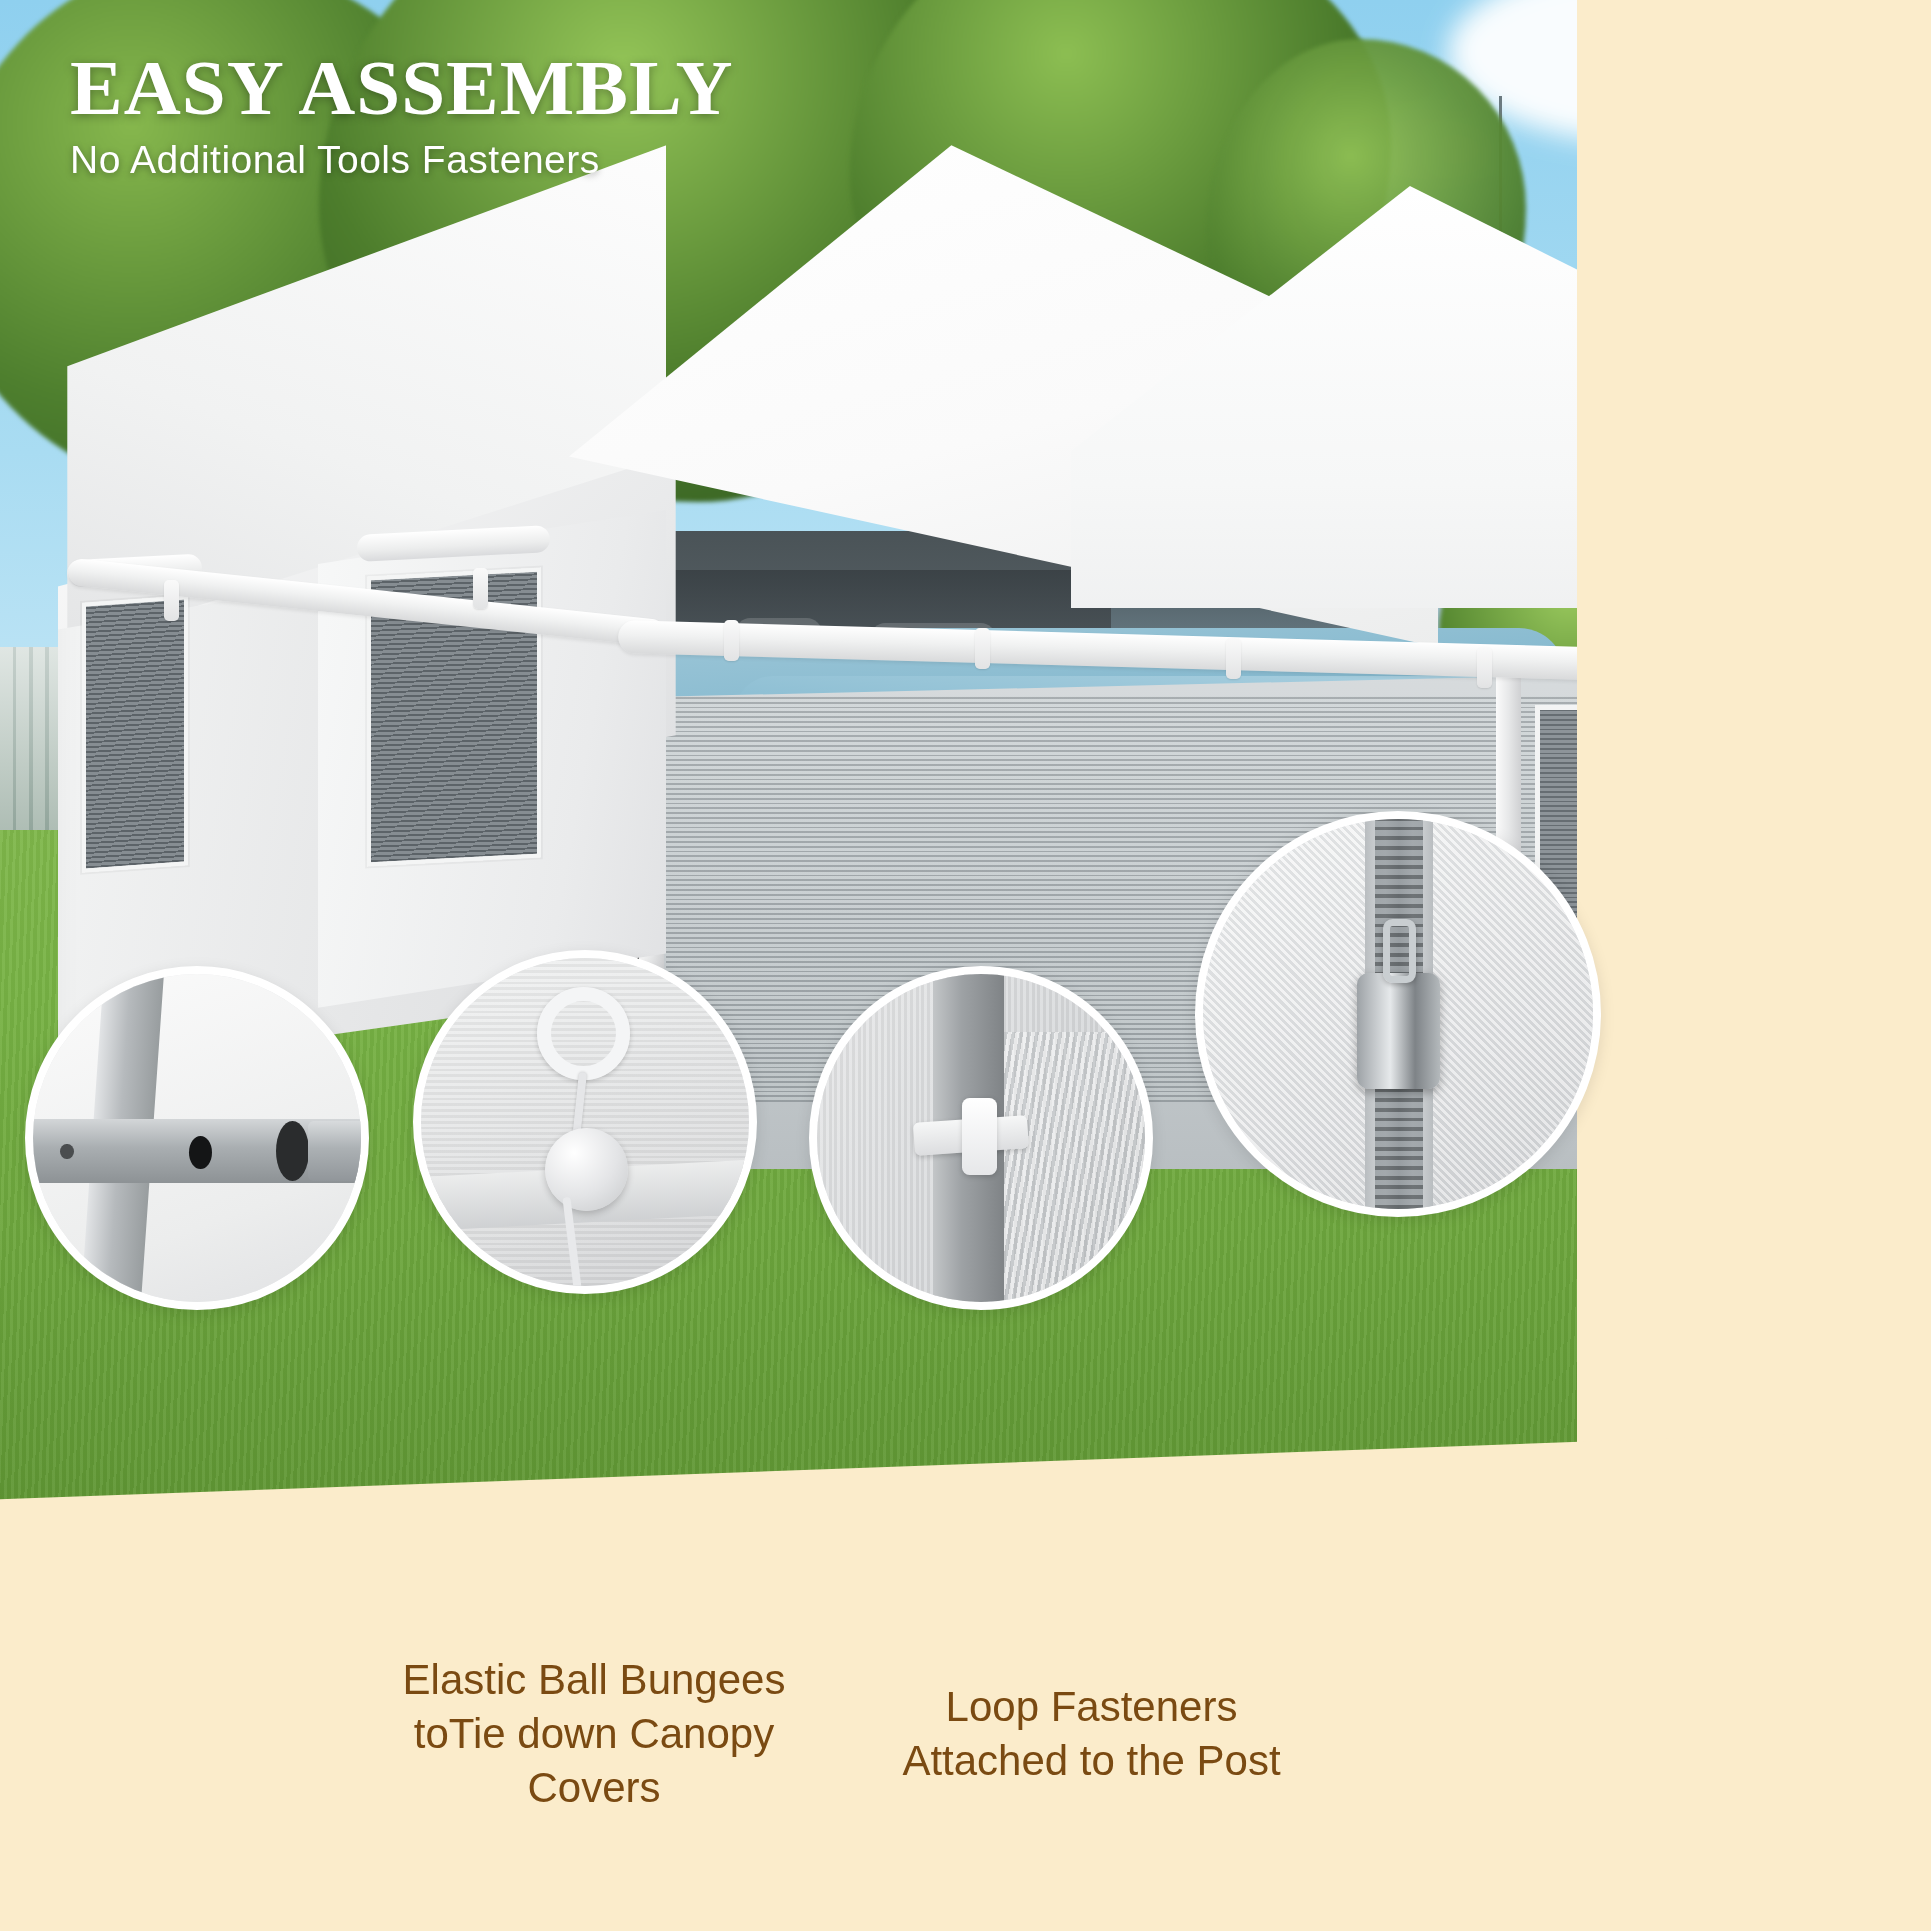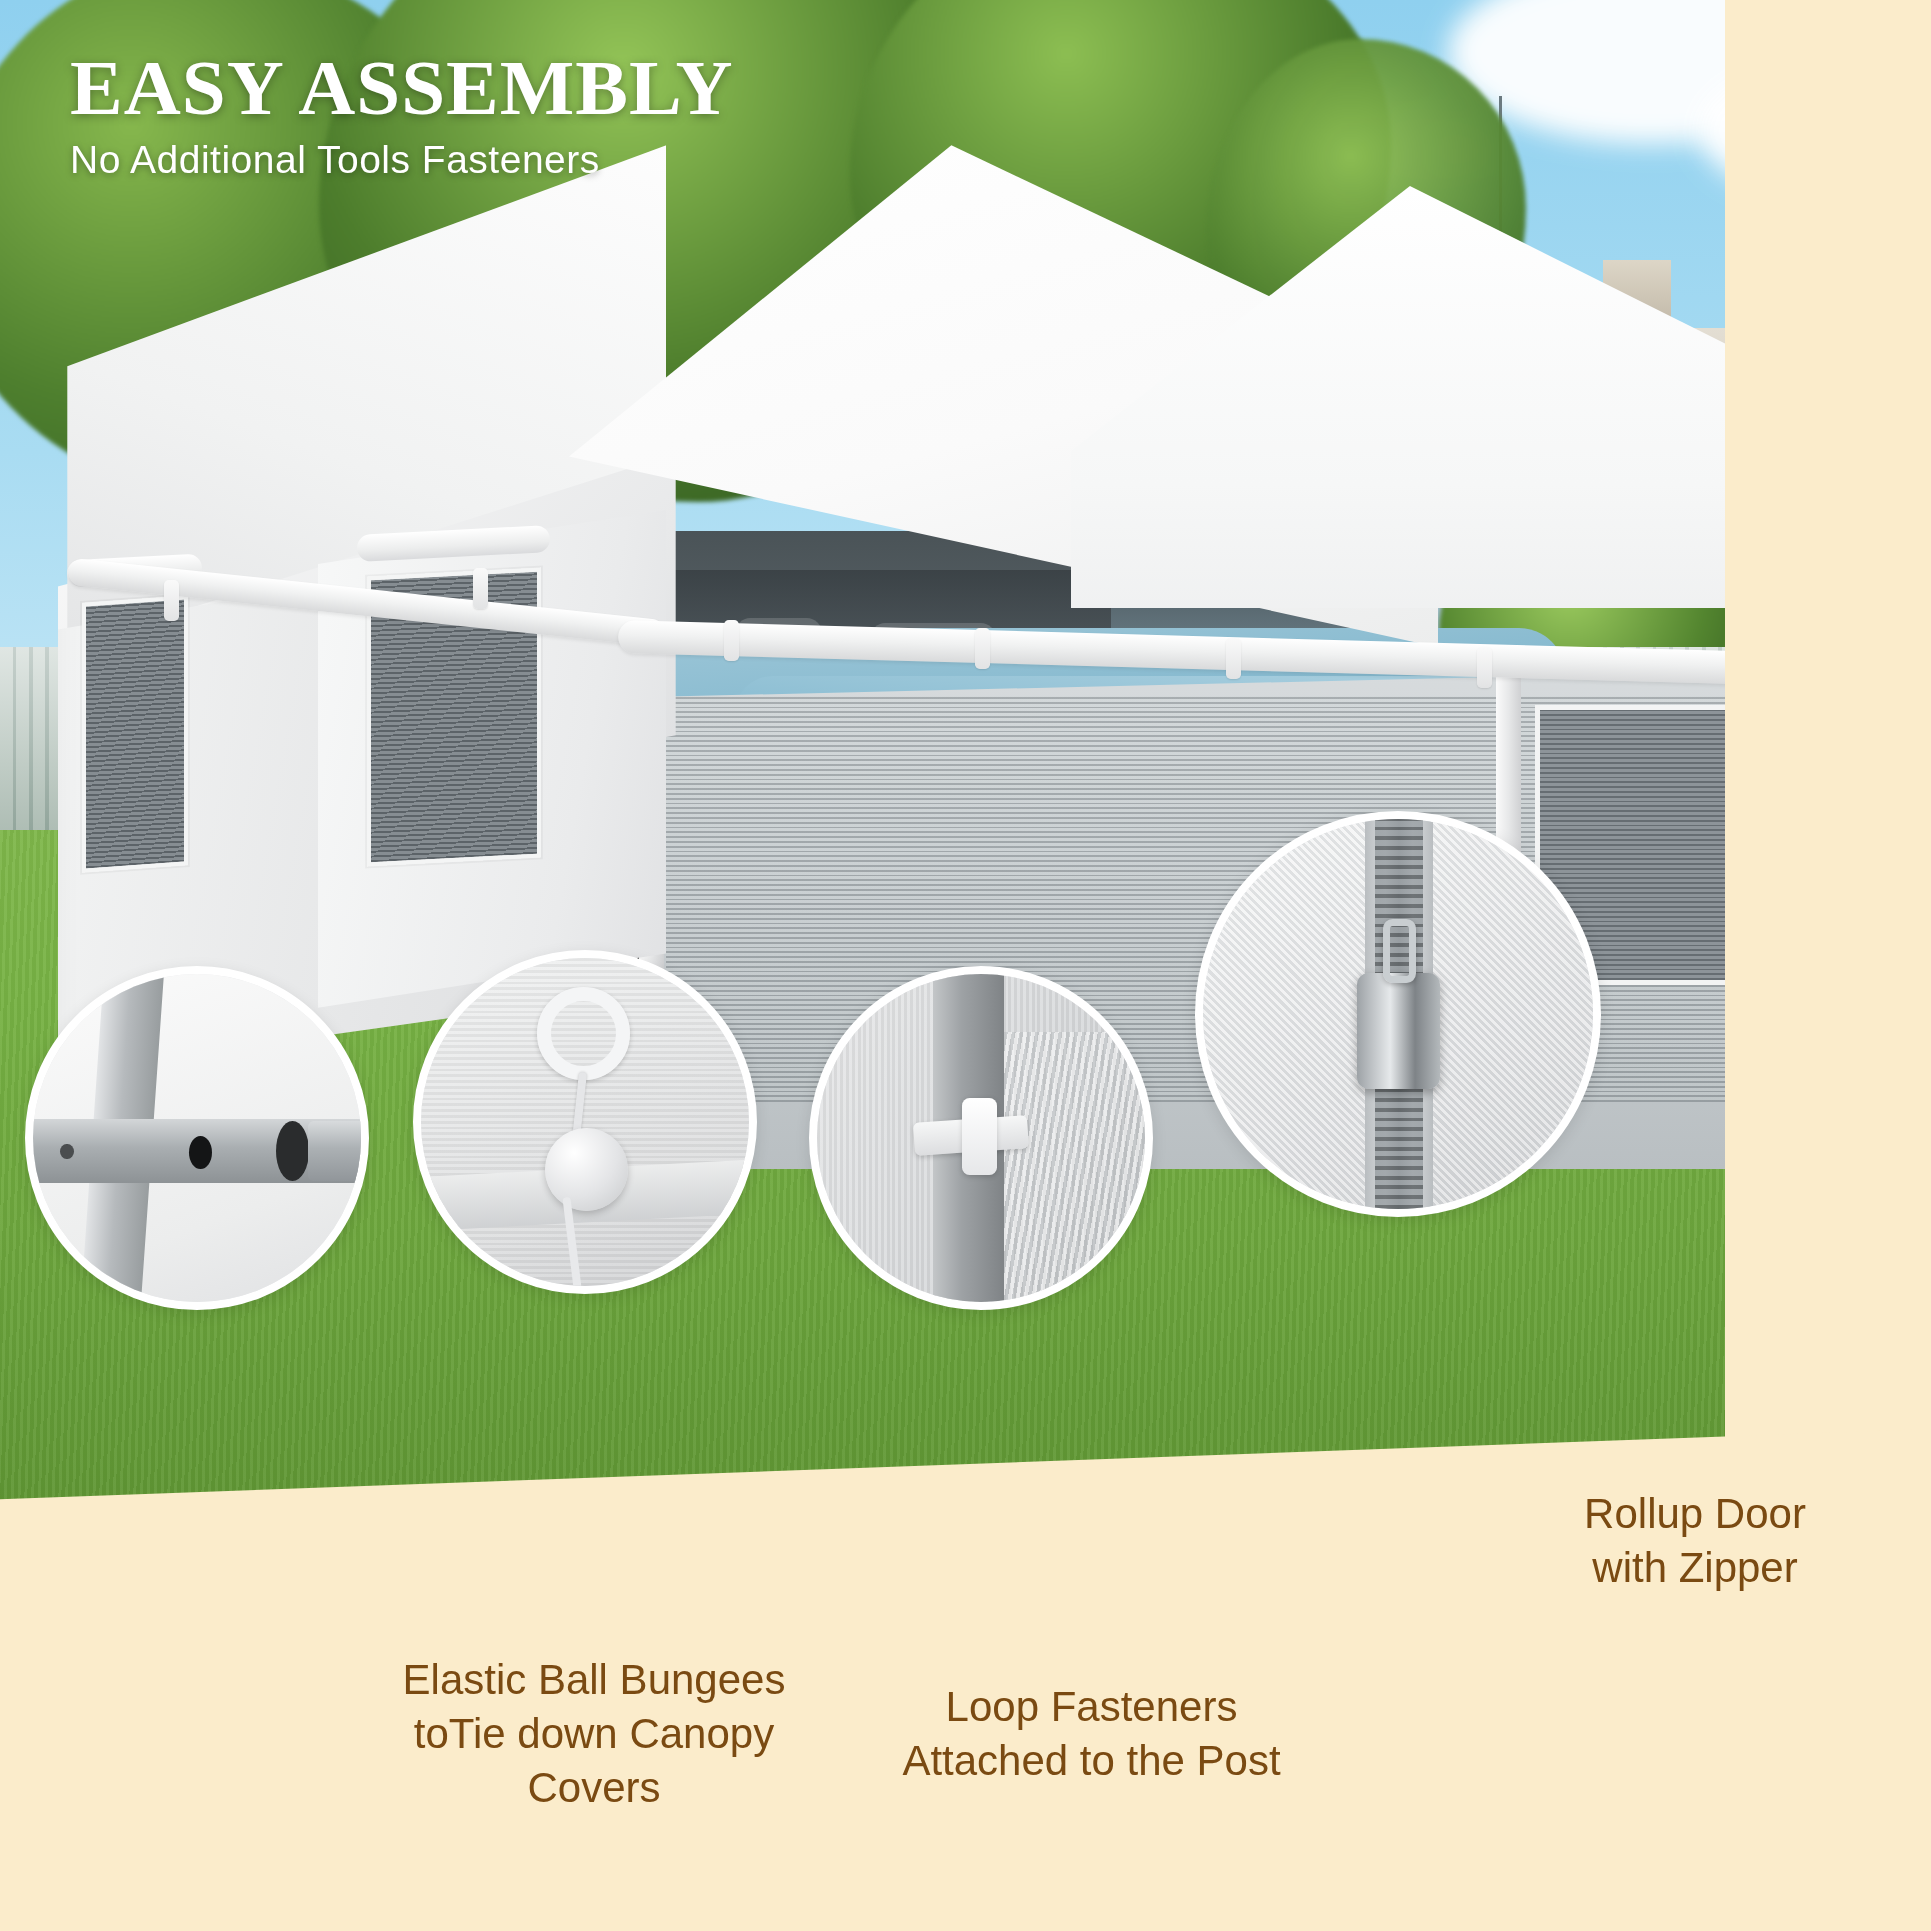--- a/index.html
+++ b/index.html
@@ -15,21 +15,21 @@
   #canvas {
     position:absolute; inset:0;
     width:1931px; height:1931px;
     background:#fbeccb;
     overflow:hidden;
   }
 
   
   .photo {
     position:absolute; left:0; top:0;
-    width:1725px; height:1506px;
+    width:1577px; height:1506px;
     overflow:hidden;
   }
   
   .sky {
     position:absolute; inset:0;
     background:linear-gradient(#8fd0ef 0%, #a9dcf2 30%, #cdeaf7 60%, #dff1fa 100%);
   }
   .cloud {
     position:absolute; border-radius:50%;
     background:#ffffff; filter:blur(13.5px); opacity:.95;
@@ -639,17 +639,15 @@
   <div class="cap cap3">Loop Fasteners
 Attached to the Post</div>
 
   <div class="bubble b4">
     <div class="fill"></div>
     <div class="zip-track"></div>
     <div class="zip-teeth"></div>
     <div class="zip-slider"></div>
     <div class="zip-pull"></div>
   </div>
-  <div class="cap cap4">Rollup Door
-with Zipper</div>
 
 </div>
 
 
 </body></html>

